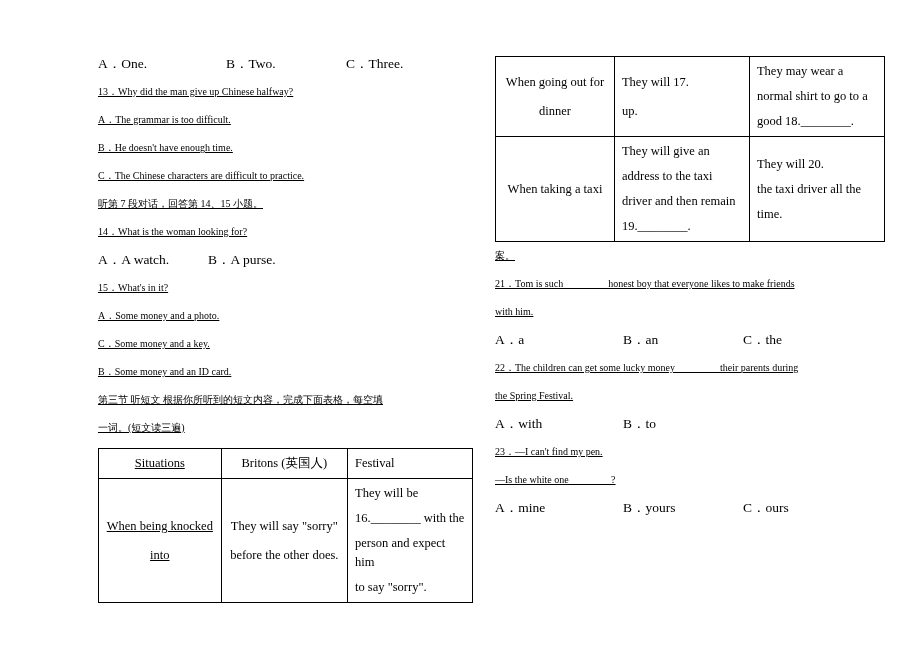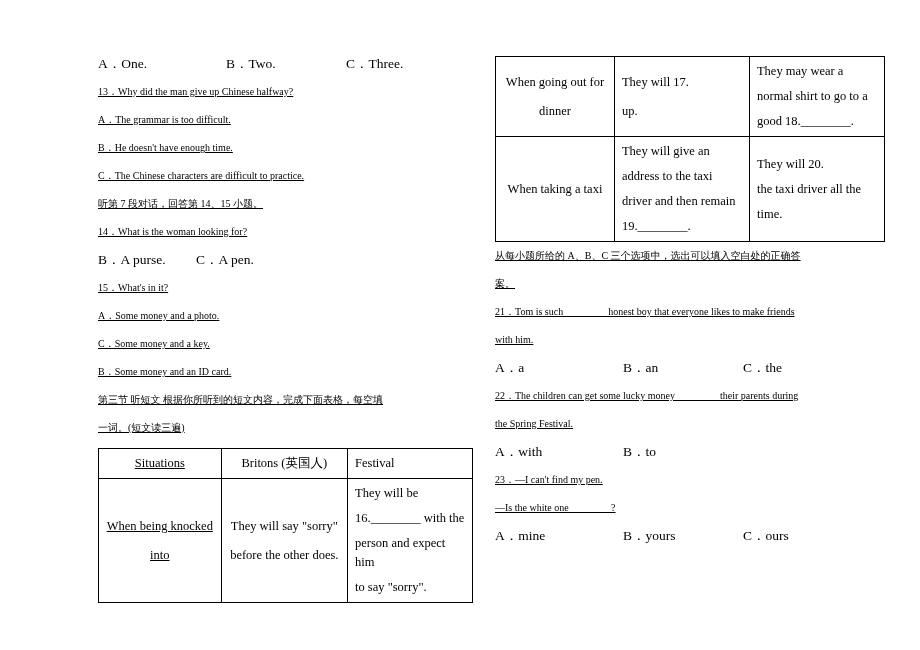--- a/index.html
+++ b/index.html
@@ -90,22 +90,22 @@
 
     <div class="line">13．Why did the man give up Chinese halfway?</div>
     <div class="line">A．The grammar is too difficult.</div>
     <div class="line">B．He doesn't have enough time.</div>
     <div class="line">C．The Chinese characters are difficult to practice.</div>
 
     <div class="line">听第 7 段对话，回答第 14、15 小题。</div>
 
     <div class="line">14．What is the woman looking for?</div>
     <div class="opts opts2">
+      <span class="opt-a">A．A watch.</span>
       <span class="opt-b">B．A purse.</span>
-      <span class="opt-c">C．A pen.</span>
     </div>
 
     <div class="line">15．What's in it?</div>
     <div class="line">A．Some money and a photo.</div>
     <div class="line">C．Some money and a key.</div>
     <div class="line">B．Some money and an ID card.</div>
 
     <div class="line">第三节  听短文  根据你所听到的短文内容，完成下面表格，每空填</div>
     <div class="line">一词。(短文读三遍)</div>
 
@@ -184,21 +184,20 @@
             <div>They will 20.</div>
             <div class="spacer-6"></div>
             <div>the taxi driver all the</div>
             <div class="spacer-6"></div>
             <div>time.</div>
           </td>
         </tr>
       </tbody>
     </table>
 
-    <div class="line">从每小题所给的 A、B、C 三个选项中，选出可以填入空白处的正确答</div>
     <div class="line">案。</div>
 
     <div class="line">21．Tom is such ________ honest boy that everyone likes to make friends</div>
     <div class="line">with him.</div>
     <div class="opts">
       <span class="opt-a">A．a</span>
       <span class="opt-b">B．an</span>
       <span class="opt-c">C．the</span>
     </div>
 

